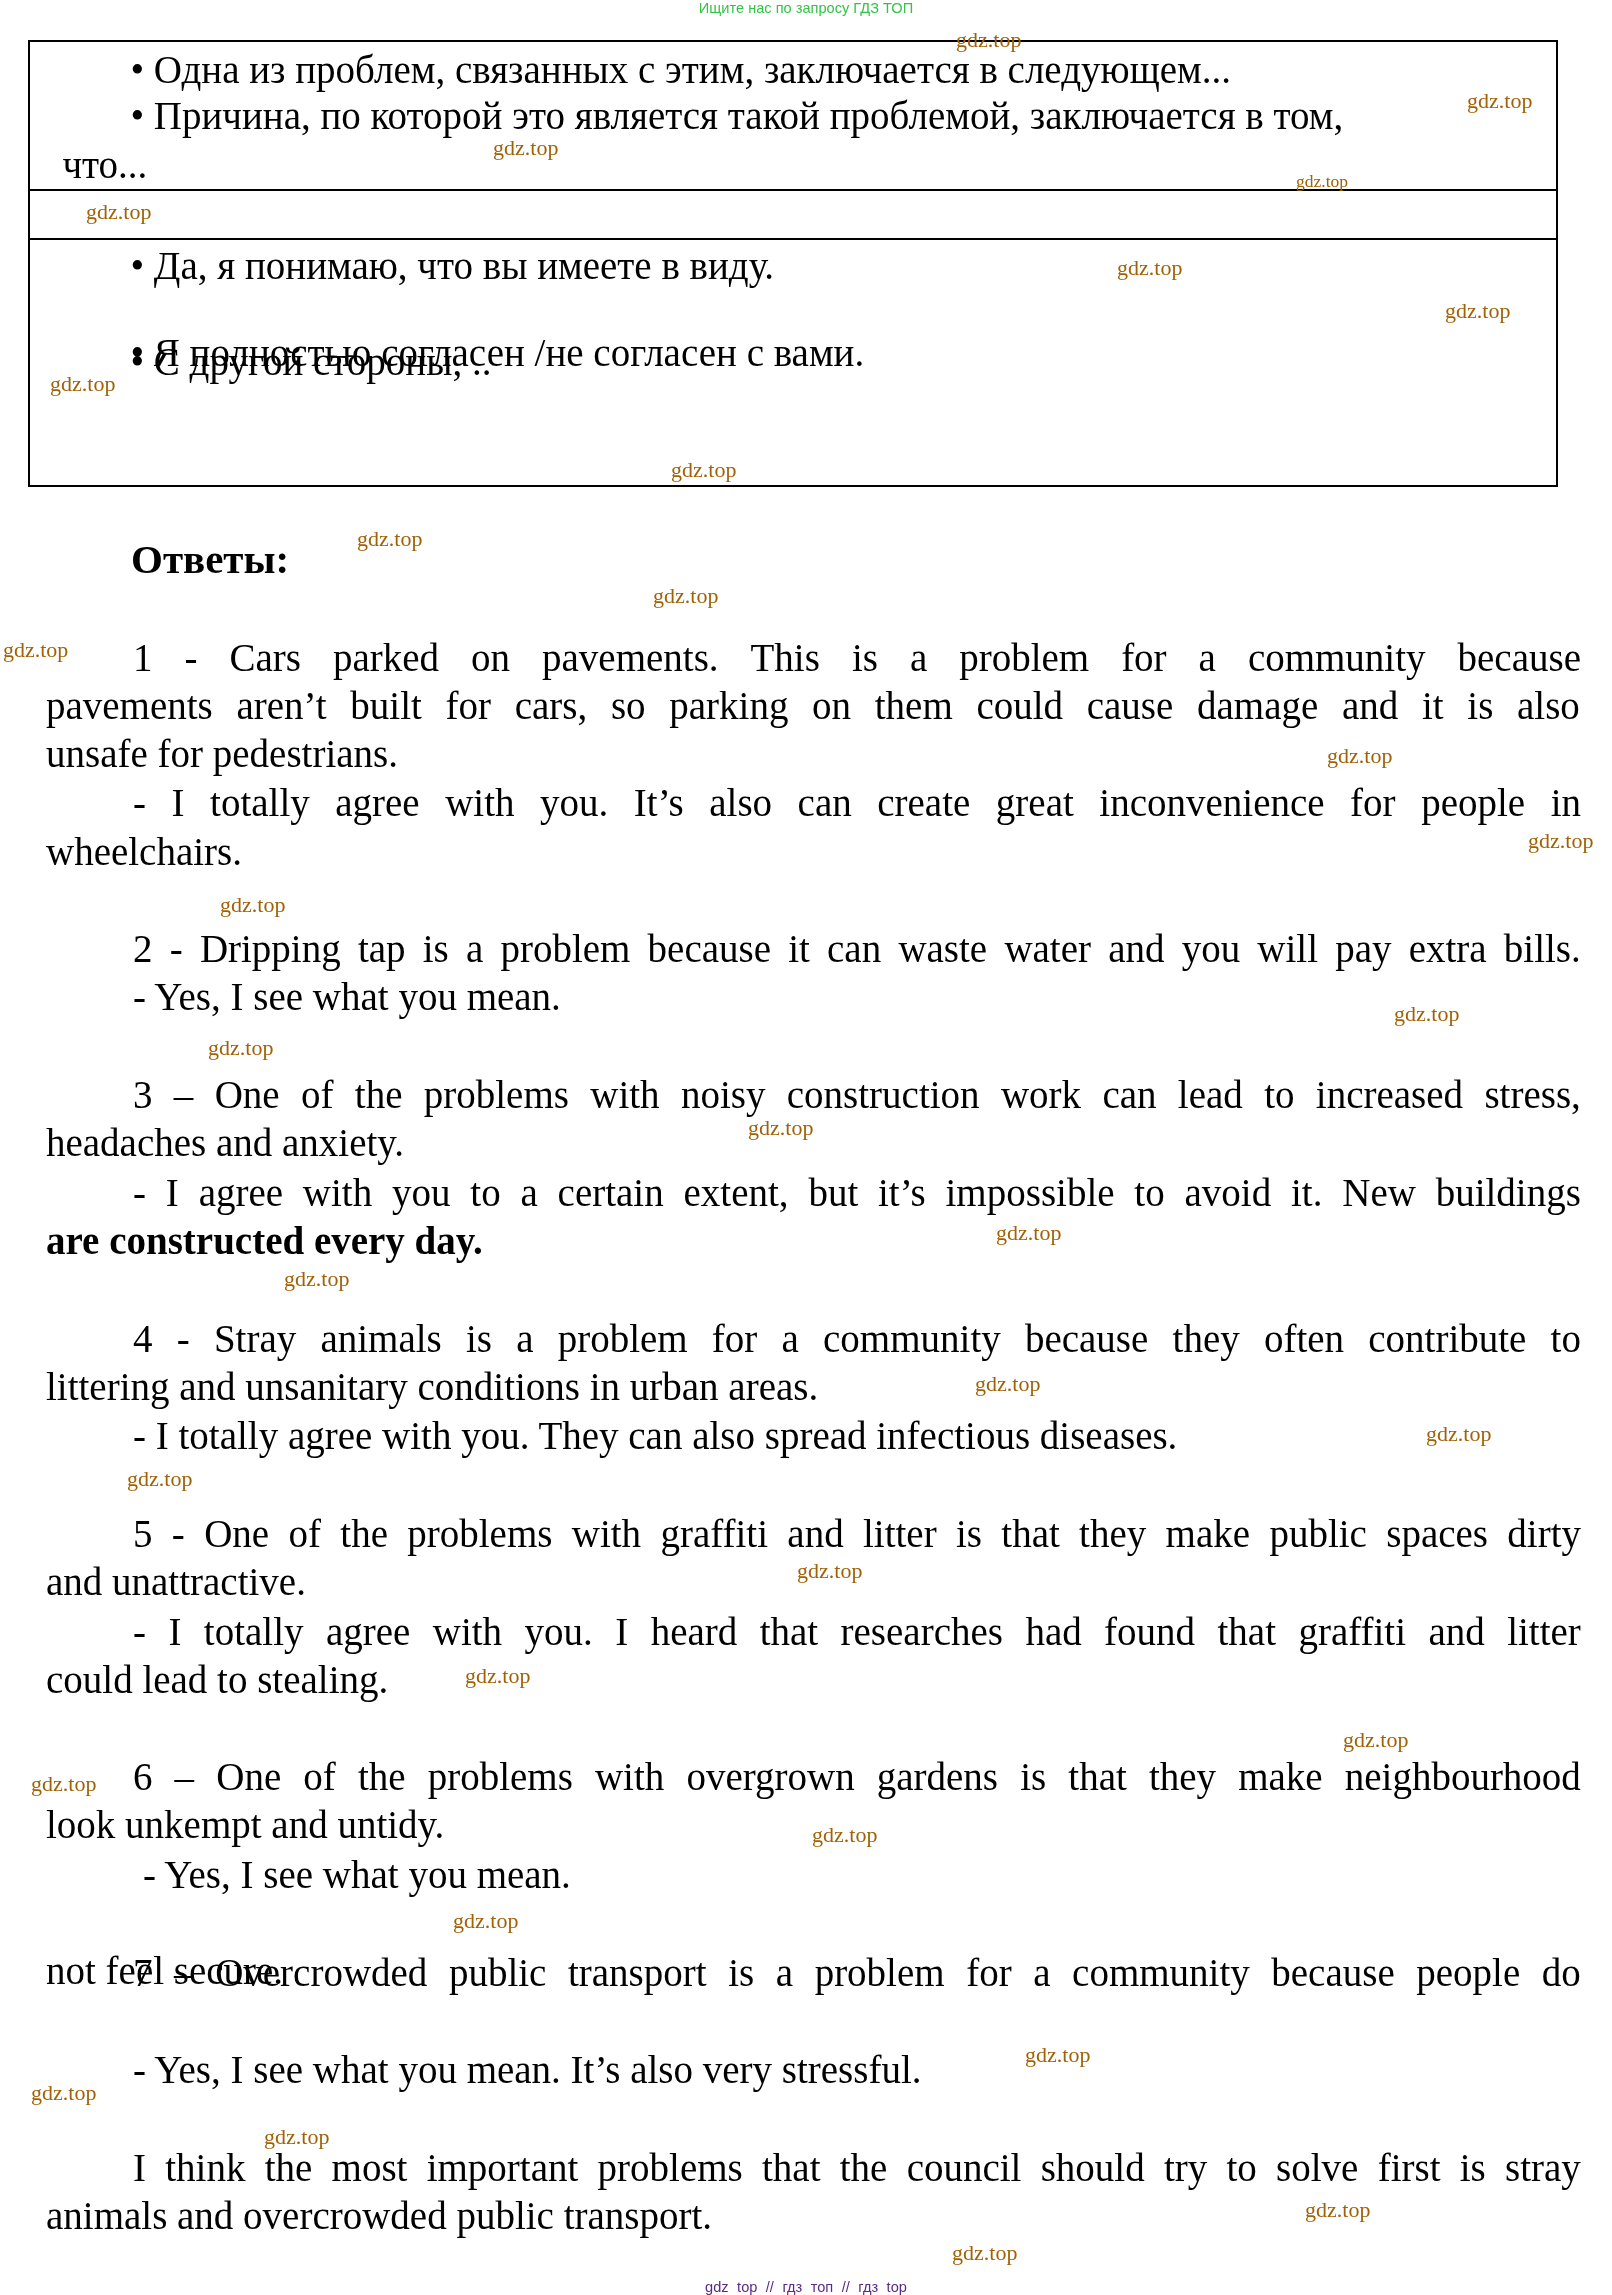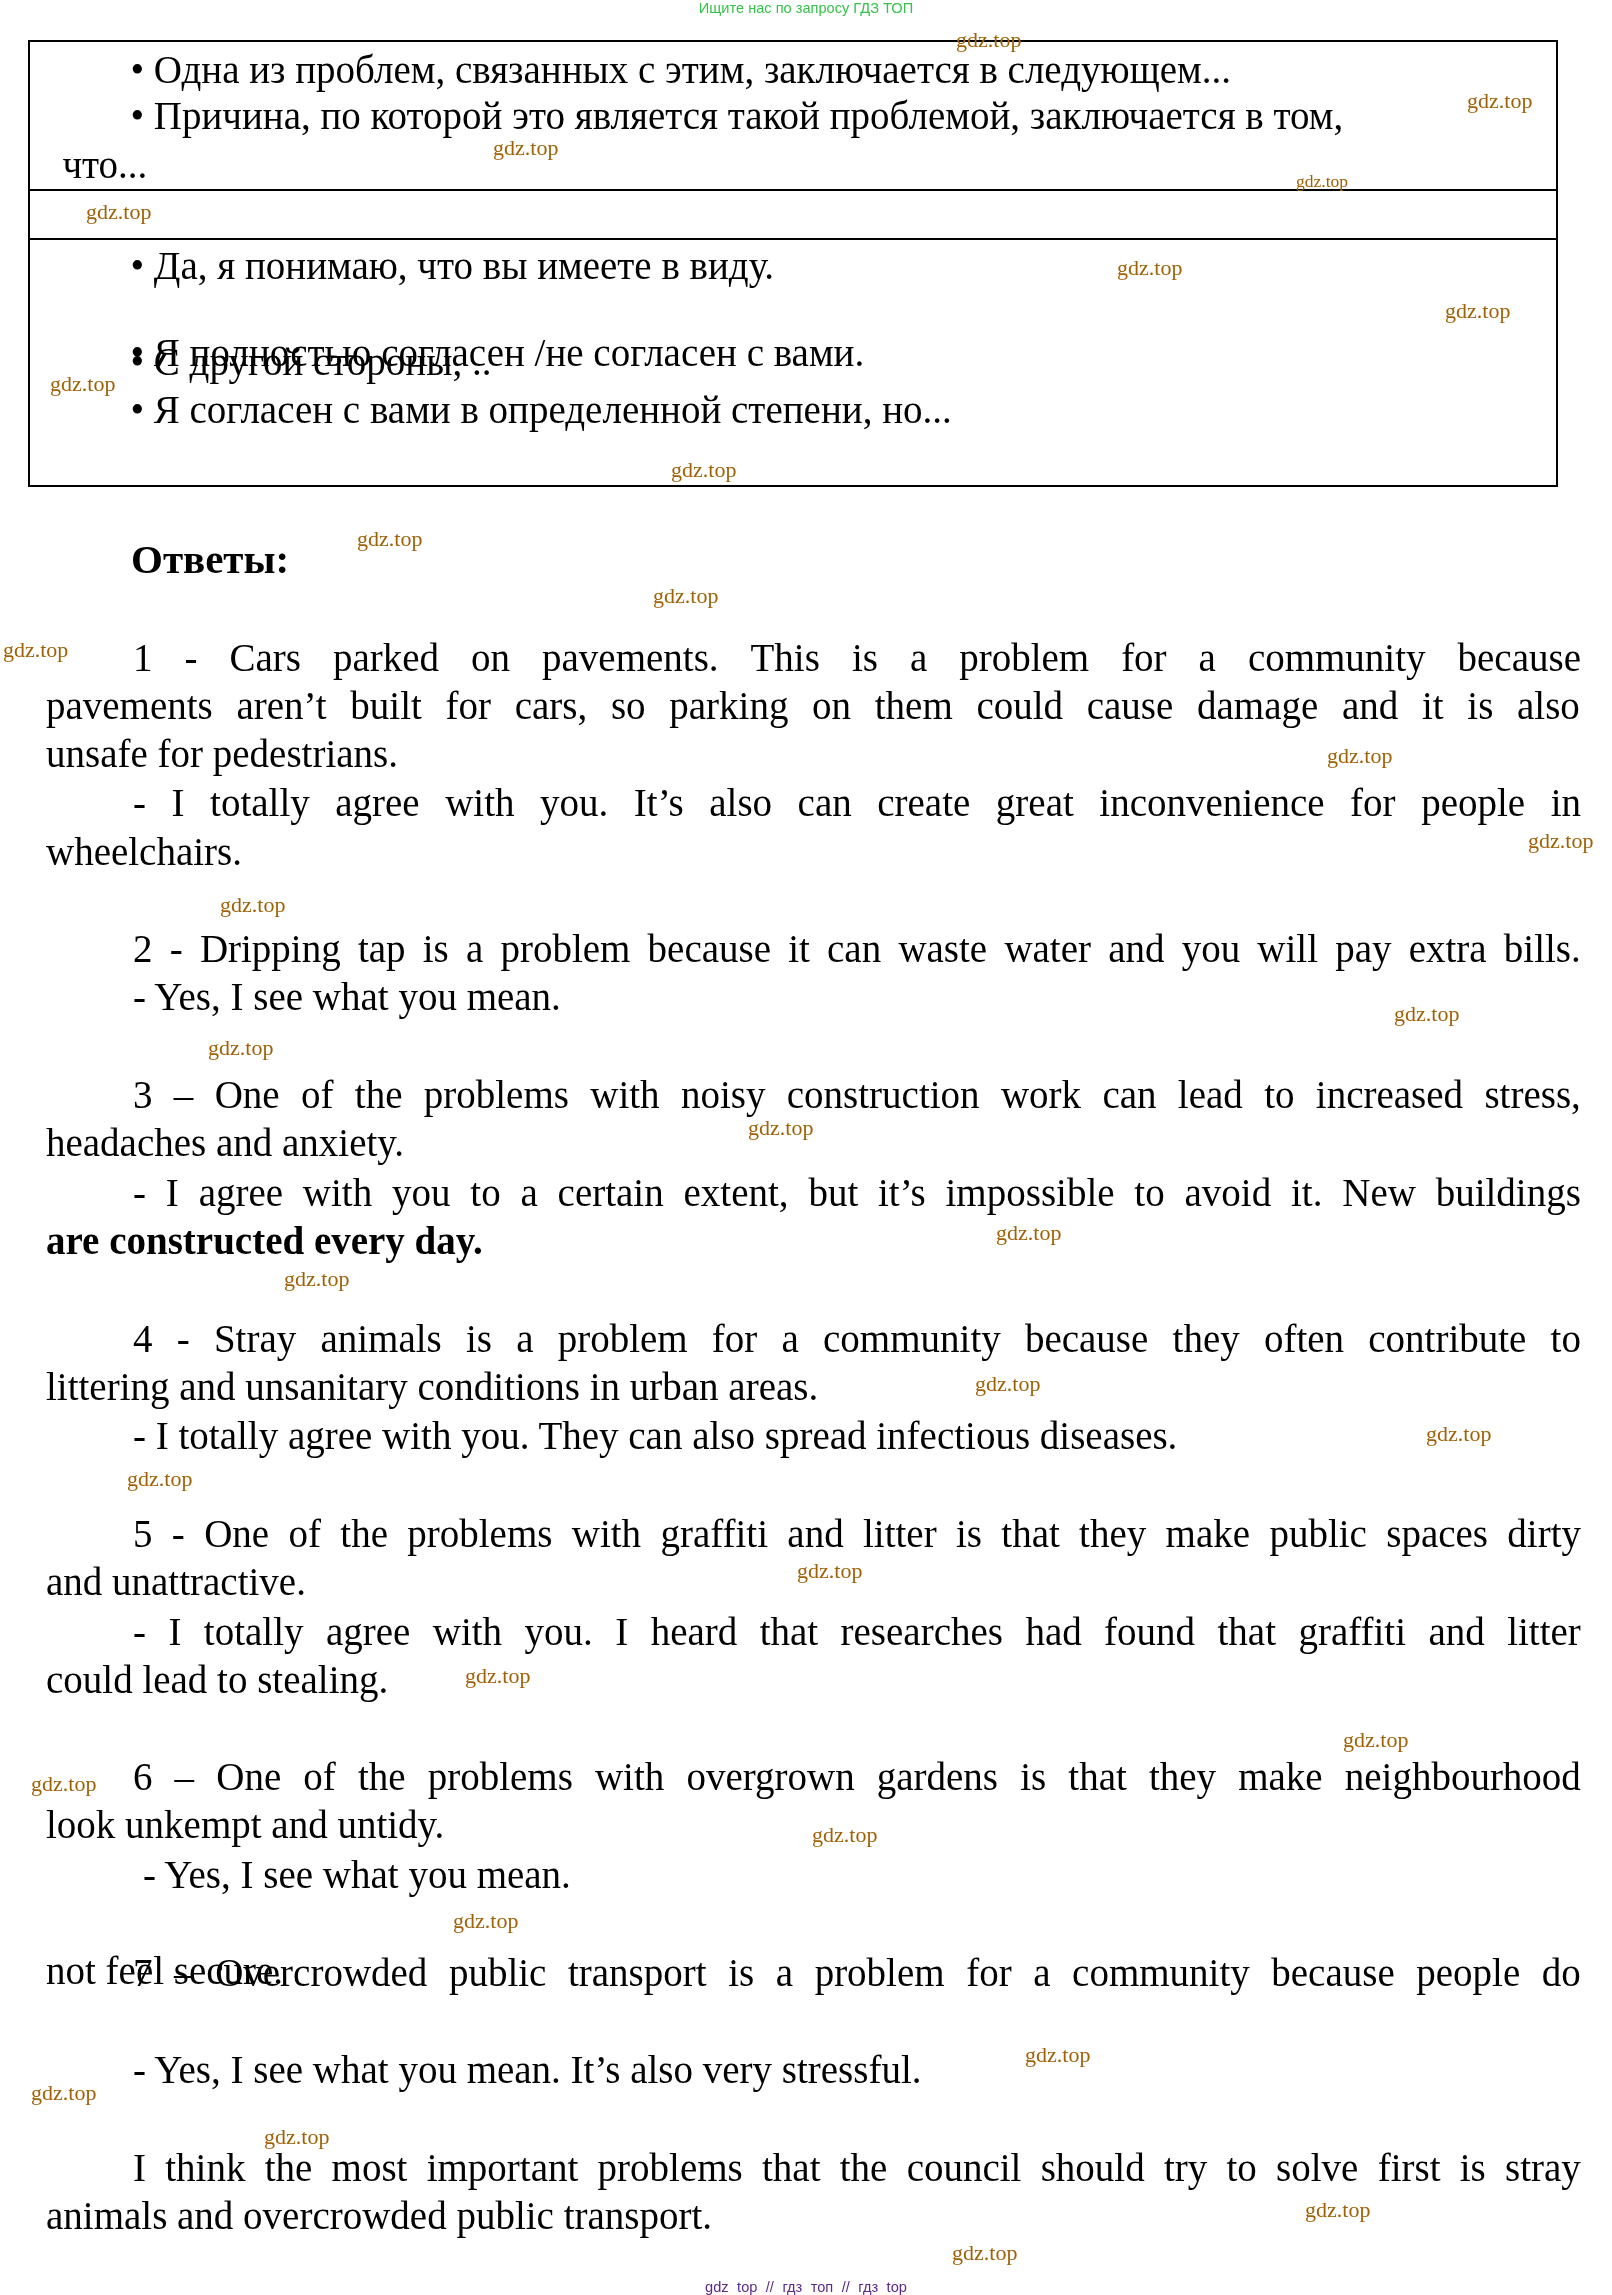--- a/index.html
+++ b/index.html
@@ -22,21 +22,20 @@
 
 <div class="box">
   <div class="line serif" style="left:100px; top:5.8px;">• Одна из проблем, связанных с этим, заключается в следующем...</div>
   <div class="line serif" style="left:100px; top:52px;">• Причина, по которой это является такой проблемой, заключается в том,</div>
   <div class="line serif" style="left:16px; top:101px;margin-left:16px;">что...</div>
   <div class="hline" style="top:147px;"></div>
   <div class="hline" style="top:196px;"></div>
   <div class="line serif" style="left:100px; top:202px;">• Да, я понимаю, что вы имеете в виду.</div>
   <div class="line serif" style="left:100px; top:250px;margin-top:39px;">• Я полностью согласен /не согласен с вами.</div>
   <div class="line serif" style="left:100px; top:298px;">• С другой стороны, ..</div>
-  <div class="line serif" style="left:100px; top:346px;">• Я согласен с вами в определенной степени, но...</div>
 </div>
 
 <div class="heading serif" style="left:131px; top:537px;">Ответы:</div>
 
 <div class="just serif" style="left: 133px; width: 1448px; top: 636px; display: flex; justify-content: space-between;">
     <span>1</span>
     <span>-</span>
     <span>Cars</span>
     <span>parked</span>
     <span>on</span>

